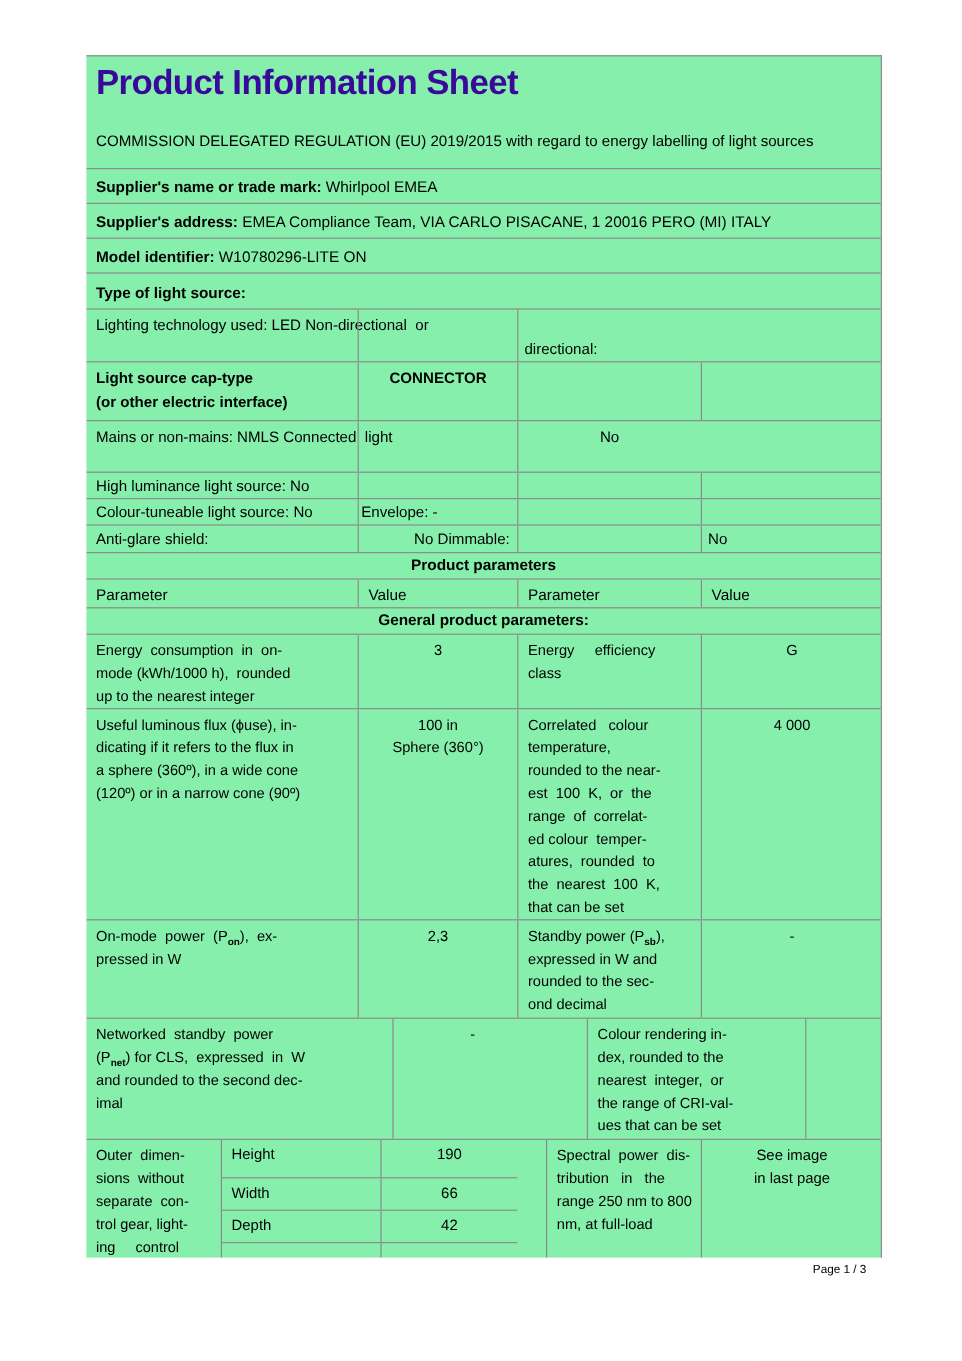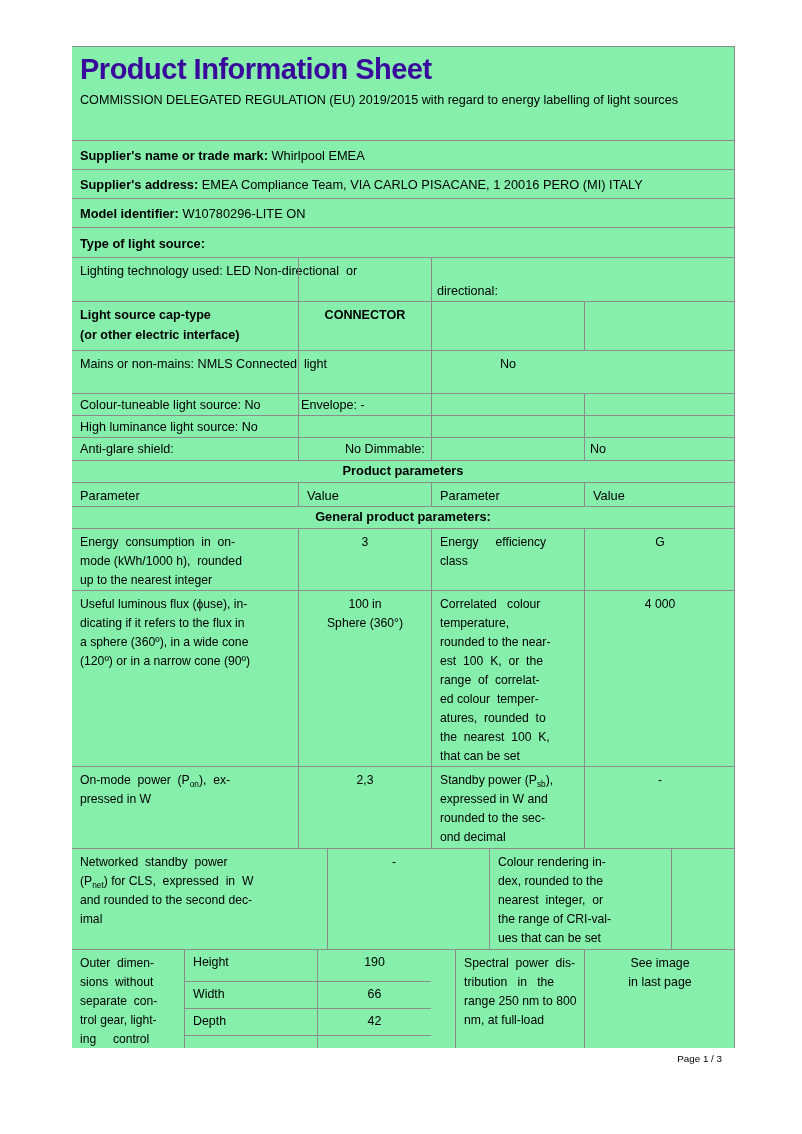--- a/index.html
+++ b/index.html
@@ -20,21 +20,21 @@
     background:#86efac;
   }
   .row{border-bottom:1px solid var(--bc);width:100%;}
 
   
   .r-title{height:94px;padding:4px 8px 0 8px;}
   .doc-title{
     color:var(--title);font-size:29px;font-weight:bold;
     line-height:36px;letter-spacing:-0.5px;
   }
-  .doc-subtitle{font-size:12.6px;line-height:20.5px;margin-top:3px;}
+  .doc-subtitle{font-size:12.6px;line-height:20.5px;margin-top:21px;}
 
   
   .r-info{height:29px;padding:5px 8px 0 8px;font-size:12.8px;line-height:19px;}
   .r-info b{font-weight:bold;}
   .r-type{height:30px;padding:6px 8px 0 8px;font-size:12.8px;font-weight:bold;line-height:19px;}
 
   
   .trow{display:grid;grid-template-columns:226px 133px 153px 151px;}
   .trow>div{border-left:1px solid var(--bc);font-size:12.6px;line-height:20px;
     padding-top:3px;overflow:visible;}
@@ -52,21 +52,21 @@
   .r-pp,.r-gp{height:22px;text-align:center;font-weight:bold;font-size:12.8px;padding-top:2px;}
   .r-cols{height:24px;}
   .r-cols>div{padding-top:3px;padding-left:8px;font-size:12.8px;}
   .r-cols>div:first-child{padding-left:8px;}
 
   
   .prow>div{padding-top:4px;font-size:12.2px;line-height:19px;}
   .prow .para{white-space:pre;padding-left:8px;padding-right:4px;}
   .prow .val{white-space:pre;text-align:center;}
   .r-p1{height:62px;} .r-p2{height:176px;} .r-p3{height:82px;} .r-p4{height:101px;gap:29px;}
-  sub{font-size:0.68em;line-height:0;}
+  sub{font-size:0.68em;line-height:0;font-weight:bold;}
 
   
   .r-dim{display:grid;grid-template-columns:112px 114px 133px 153px 151px;
     height:99px;border-bottom:none;}
   .dim-p1{padding:4px 4px 0 8px;font-size:12.1px;line-height:19px;white-space:pre;}
   .dim-sub{grid-column:2/4;border-left:1px solid var(--bc);display:flex;flex-direction:column;}
   .subrow{display:grid;grid-template-columns:113px 133px;border-bottom:1px solid var(--bc);}
   .subrow.fill{flex:1;border-bottom:none;}
   .subrow .slabel{padding:5px 0 0 8px;font-size:12.4px;}
   .subrow .sval{border-left:1px solid var(--bc);text-align:center;padding-top:5px;font-size:12.4px;margin-left:19px;}
@@ -107,30 +107,30 @@
     <div></div>
     <div></div>
   </div>
 
   <div class="row trow r-mains">
     <div class="pre">Mains or non-mains: NMLS Connected  light</div>
     <div></div>
     <div class="c-center">No</div>
   </div>
 
+  <div class="row trow r-hl">
+    <div class="pre">High luminance light source: No</div>
+    <div></div>
+    <div></div>
+    <div></div>
+  </div>
+
   <div class="row trow r-ct">
     <div class="pre">Colour-tuneable light source: No</div>
     <div class="pre pad2">Envelope: -</div>
-    <div></div>
-    <div></div>
-  </div>
-
-  <div class="row trow r-hl">
-    <div class="pre">High luminance light source: No</div>
-    <div></div>
     <div></div>
     <div></div>
   </div>
 
   <div class="row trow r-ag">
     <div class="pre">Anti-glare shield:</div>
     <div class="shift46">No Dimmable:</div>
     <div></div>
     <div class="pad5">No</div>
   </div>

